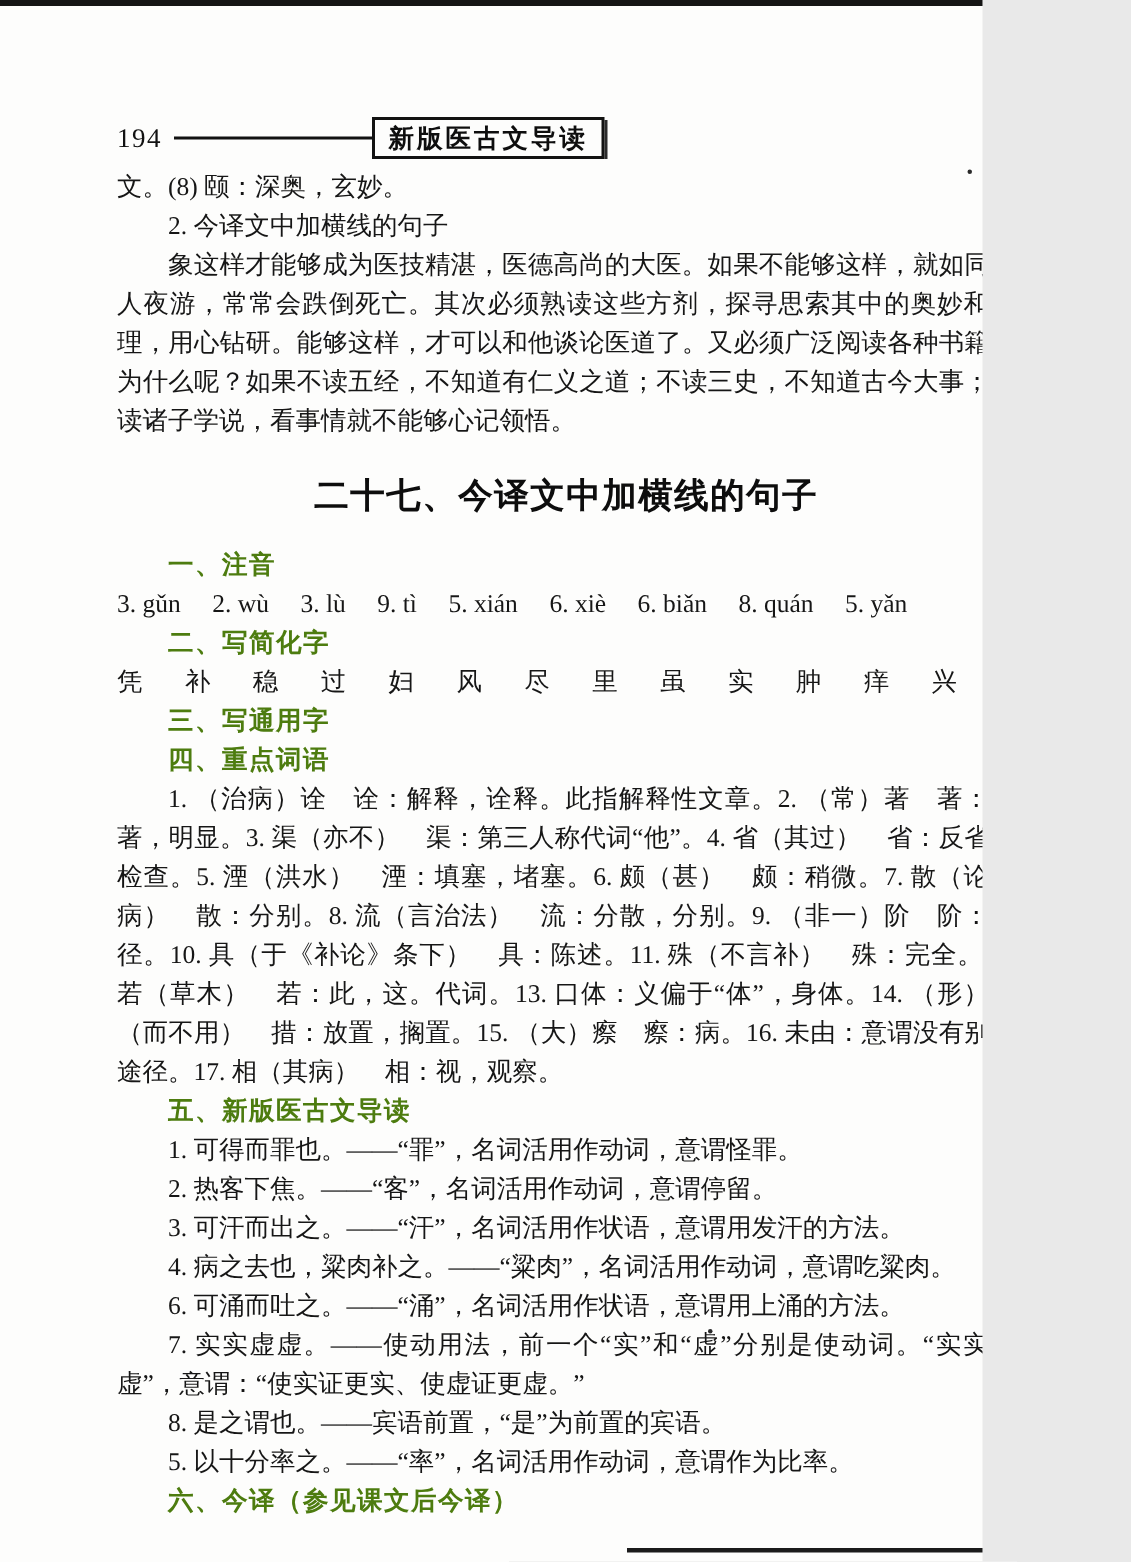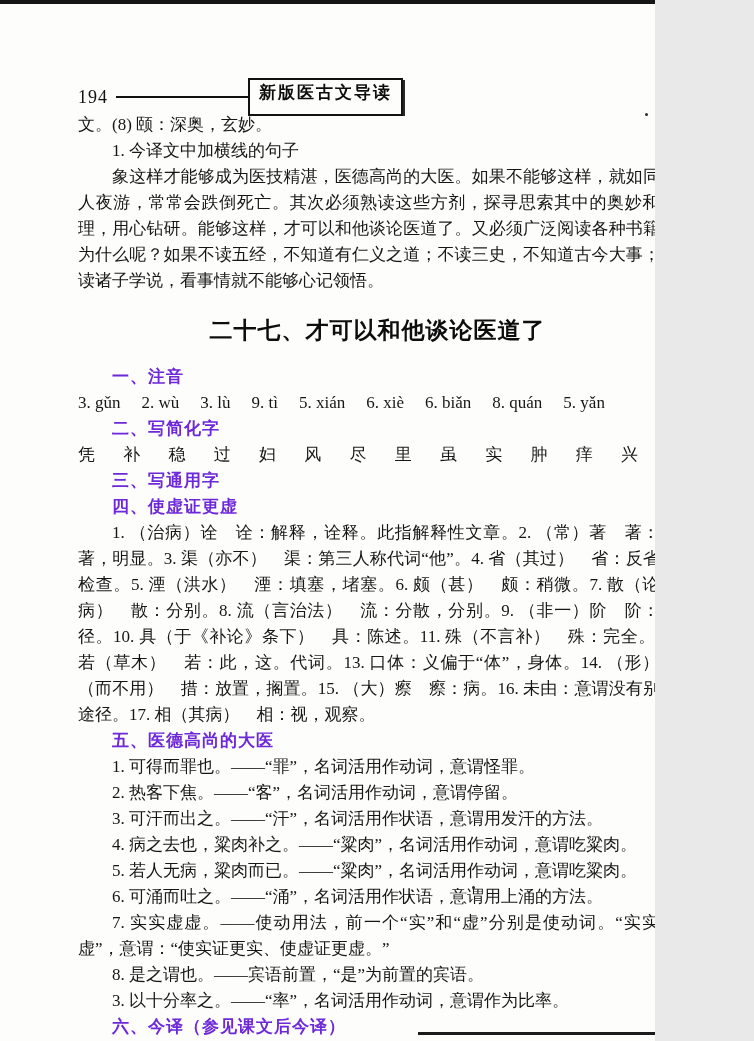--- a/index.html
+++ b/index.html
@@ -22,21 +22,21 @@
   
   .running-head{
     position:absolute;top:78px;left:78px;width:600px;
     display:flex;align-items:center;
   }
   .page-number{font-size:18px;letter-spacing:1px;color:#121212;}
   .head-rule{width:132px;height:2px;background:#121212;margin-left:8px;}
   .head-box{
     border:2px solid #121212;
     box-shadow:3px 1px 0 -1px #2a2a2a;
-    padding:1px 9px 10px 9px;
+    padding:1px 9px 0 9px;
     font-family:"Liberation Sans",sans-serif;
     font-weight:bold;font-size:17px;letter-spacing:2px;
     color:#0e0e0e;background:#fdfdfc;
   }
 
   
   .content{
     position:absolute;top:112px;left:78px;width:599px;
     font-size:17px;line-height:26px;
     text-align:justify;
@@ -46,21 +46,21 @@
   .chapter-title{
     font-family:"Liberation Sans",sans-serif;
     font-weight:bold;font-size:23px;line-height:30px;
     text-align:center;letter-spacing:1px;
     margin:21px 0 19px 0 !important;
     text-indent:0;color:#0d0d0d;
   }
   .sec-heading{
     font-family:"Liberation Sans",sans-serif;
     font-weight:bold;text-indent:2em;
-    color:#6d28d9;letter-spacing:1px;
+    color:#4d7c0f;letter-spacing:1px;
   }
   .pinyin-row{display:flex;gap:21px;white-space:nowrap;}
   .hanzi-row{display:flex;justify-content:space-between;width:560px;
     font-family:"Liberation Sans",sans-serif;}
 </style>
 </head>
 <body>
 
 <div class="page">
 
@@ -72,24 +72,24 @@
 
   <div class="running-head">
     <span class="page-number">194</span>
     <span class="head-rule"></span>
     <span class="head-box">新版医古文导读</span>
   </div>
 
   <div class="content">
 
     <p>文。(8) 颐：深奥，玄妙。</p>
-    <p class="indent">1. 今译文中加横线的句子</p>
+    <p class="indent">2. 今译文中加横线的句子</p>
     <p class="indent">象这样才能够成为医技精湛，医德高尚的大医。如果不能够这样，就如同盲人夜游，常常会跌倒死亡。其次必须熟读这些方剂，探寻思索其中的奥妙和道理，用心钻研。能够这样，才可以和他谈论医道了。又必须广泛阅读各种书籍。为什么呢？如果不读五经，不知道有仁义之道；不读三史，不知道古今大事；不读诸子学说，看事情就不能够心记领悟。</p>
 
-    <p class="chapter-title">二十七、才可以和他谈论医道了</p>
+    <p class="chapter-title">二十七、今译文中加横线的句子</p>
 
     <p class="sec-heading">一、注音</p>
     <p class="pinyin-row">
       <span>3. gǔn</span>
       <span>2. wù</span>
       <span>3. lù</span>
       <span>9. tì</span>
       <span>5. xián</span>
       <span>6. xiè</span>
       <span>6. biǎn</span>
@@ -109,30 +109,29 @@
       <span>里</span>
       <span>虽</span>
       <span>实</span>
       <span>肿</span>
       <span>痒</span>
       <span>兴</span>
     </p>
 
     <p class="sec-heading">三、写通用字</p>
 
-    <p class="sec-heading">四、使虚证更虚</p>
+    <p class="sec-heading">四、重点词语</p>
     <p class="indent">1. （治病）诠　诠：解释，诠释。此指解释性文章。2. （常）著　著：显著，明显。3. 渠（亦不）　渠：第三人称代词“他”。4. 省（其过）　省：反省，检查。5. 湮（洪水）　湮：填塞，堵塞。6. 颇（甚）　颇：稍微。7. 散（论诸病）　散：分别。8. 流（言治法）　流：分散，分别。9. （非一）阶　阶：途径。10. 具（于《补论》条下）　具：陈述。11. 殊（不言补）　殊：完全。12. 若（草木）　若：此，这。代词。13. 口体：义偏于“体”，身体。14. （形）措（而不用）　措：放置，搁置。15. （大）瘵　瘵：病。16. 未由：意谓没有别的途径。17. 相（其病）　相：视，观察。</p>
 
-    <p class="sec-heading">五、医德高尚的大医</p>
+    <p class="sec-heading">五、新版医古文导读</p>
     <p class="indent">1. 可得而罪也。——“罪”，名词活用作动词，意谓怪罪。</p>
     <p class="indent">2. 热客下焦。——“客”，名词活用作动词，意谓停留。</p>
     <p class="indent">3. 可汗而出之。——“汗”，名词活用作状语，意谓用发汗的方法。</p>
     <p class="indent">4. 病之去也，粱肉补之。——“粱肉”，名词活用作动词，意谓吃粱肉。</p>
-    <p class="indent">5. 若人无病，粱肉而已。——“粱肉”，名词活用作动词，意谓吃粱肉。</p>
     <p class="indent">6. 可涌而吐之。——“涌”，名词活用作状语，意谓用上涌的方法。</p>
     <p class="indent">7. 实实虚虚。——使动用法，前一个“实”和“虚”分别是使动词。“实实虚虚”，意谓：“使实证更实、使虚证更虚。”</p>
     <p class="indent">8. 是之谓也。——宾语前置，“是”为前置的宾语。</p>
-    <p class="indent">3. 以十分率之。——“率”，名词活用作动词，意谓作为比率。</p>
+    <p class="indent">5. 以十分率之。——“率”，名词活用作动词，意谓作为比率。</p>
 
     <p class="sec-heading">六、今译（参见课文后今译）</p>
 
   </div>
 </div>
 
 </body></html>

